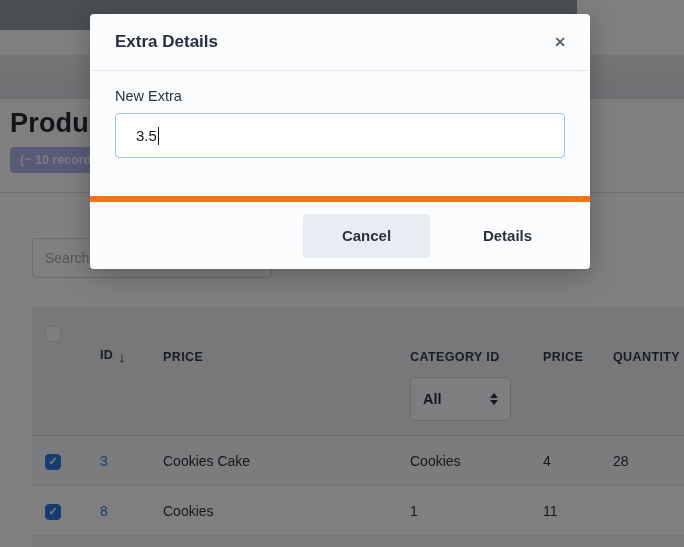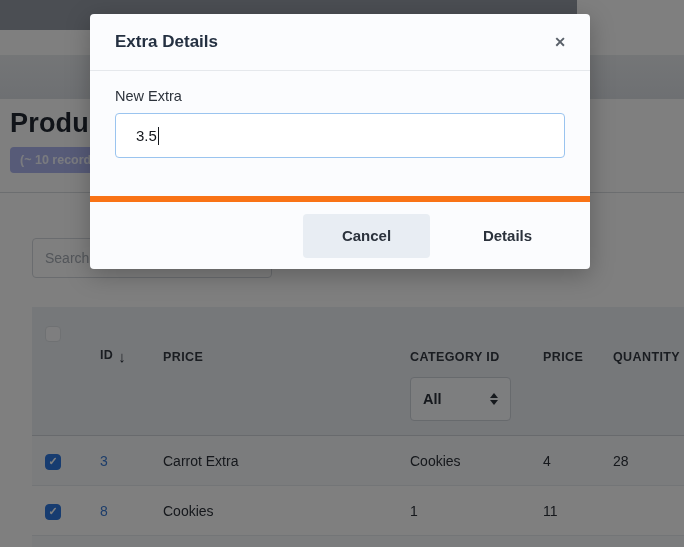--- a/index.html
+++ b/index.html
@@ -125,21 +125,21 @@
           </div>
         </div>
       </div>
 
       <div class="tbody">
         <div class="trow">
           <div class="cb-cell">
             <span class="checkbox checked">✓</span>
           </div>
           <div class="td link">3</div>
-          <div class="td">Carrot Extra</div>
+          <div class="td">Cookies Cake</div>
           <div class="td">Cookies</div>
           <div class="td">4</div>
           <div class="td">28</div>
         </div>
         <div class="trow">
           <div class="cb-cell">
             <span class="checkbox checked">✓</span>
           </div>
           <div class="td link">8</div>
           <div class="td">Cookies</div>

